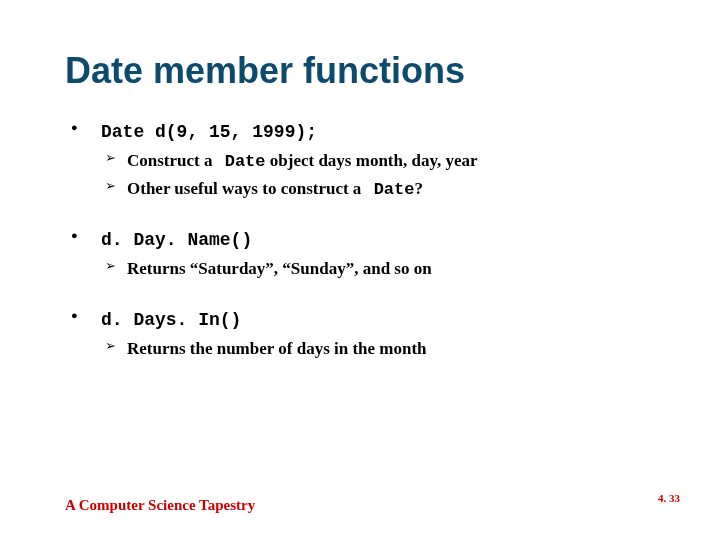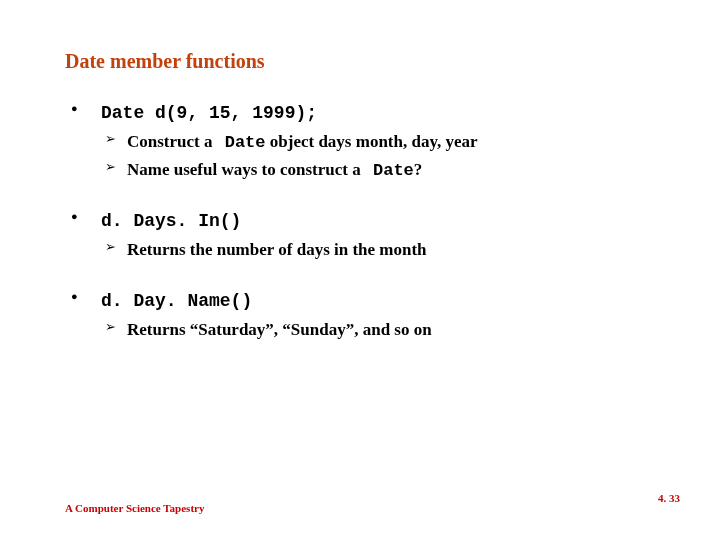--- a/index.html
+++ b/index.html
@@ -14,24 +14,24 @@
     box-sizing: border-box;
   }
   .slide {
     padding: 50px 60px 0 65px;
     box-sizing: border-box;
     width: 720px;
     height: 540px;
     position: relative;
   }
   .title {
-    font-family: Liberation Serif, serif;
-    font-size: 20px;
+    font-family: Liberation Sans, sans-serif;
+    font-size: 36px;
     font-weight: bold;
-    color: #c2410c;
+    color: #0c4a6e;
     margin: 0 0 26px 0;
   }
   ul.lvl1 {
     list-style: none;
     margin: 0;
     padding: 0 0 0 28px;
   }
   ul.lvl1 > li {
     position: relative;
     margin: 0 0 24px 0;
@@ -66,21 +66,21 @@
     color: #000;
     font-family: Arial, sans-serif;
   }
   .code { font-family: "Courier New", Courier, monospace; margin-left: 8px; }
   .bold { font-weight: bold; }
   .italic { }
   .footer {
     position: absolute;
     left: 65px;
     bottom: 26px;
-    font-size: 11px;
+    font-size: 15px;
     font-weight: bold;
     color: #cc0000;
     font-family: Liberation Serif, serif;
   }
   .pagenum {
     position: absolute;
     right: 40px;
     bottom: 36px;
     font-size: 11px;
     color: #cc0000;
@@ -95,41 +95,41 @@
 
   <ul class="lvl1">
 
     <li>
       <span class="code bold">Date d(9, 15, 1999);</span>
       <ul class="lvl2">
         <li>
           <span class="bold italic">Construct</span><span class="bold"> a </span><span class="code bold">Date</span><span class="bold"> object days month, day, year</span>
         </li>
         <li>
-          <span class="bold">Name useful ways to construct a </span><span class="code bold">Date</span><span class="bold">?</span>
+          <span class="bold">Other useful ways to construct a </span><span class="code bold">Date</span><span class="bold">?</span>
+        </li>
+      </ul>
+    </li>
+
+    <li>
+      <span class="code bold">d. Day. Name()</span>
+      <ul class="lvl2">
+        <li>
+          <span class="bold">Returns “Saturday”, “Sunday”, and so on</span>
         </li>
       </ul>
     </li>
 
     <li>
       <span class="code bold">d. Days. In()</span>
       <ul class="lvl2">
         <li>
           <span class="bold">Returns the number of days in the month</span>
         </li>
       </ul>
     </li>
 
-    <li>
-      <span class="code bold">d. Day. Name()</span>
-      <ul class="lvl2">
-        <li>
-          <span class="bold">Returns “Saturday”, “Sunday”, and so on</span>
-        </li>
-      </ul>
-    </li>
-
 
   </ul>
 
   <div class="footer">A Computer Science Tapestry</div>
   <div class="pagenum">4. 33</div>
 </div>
 
 </body></html>

